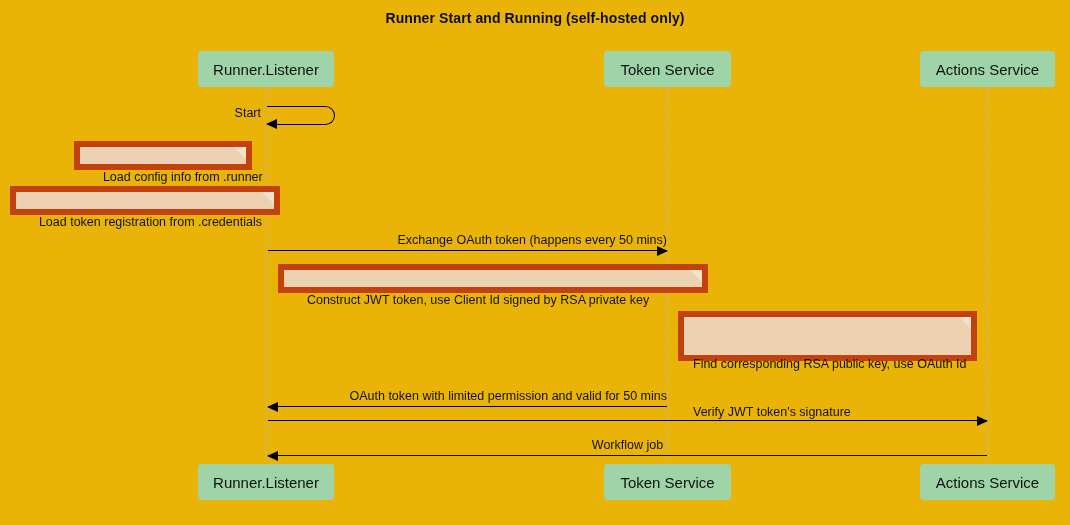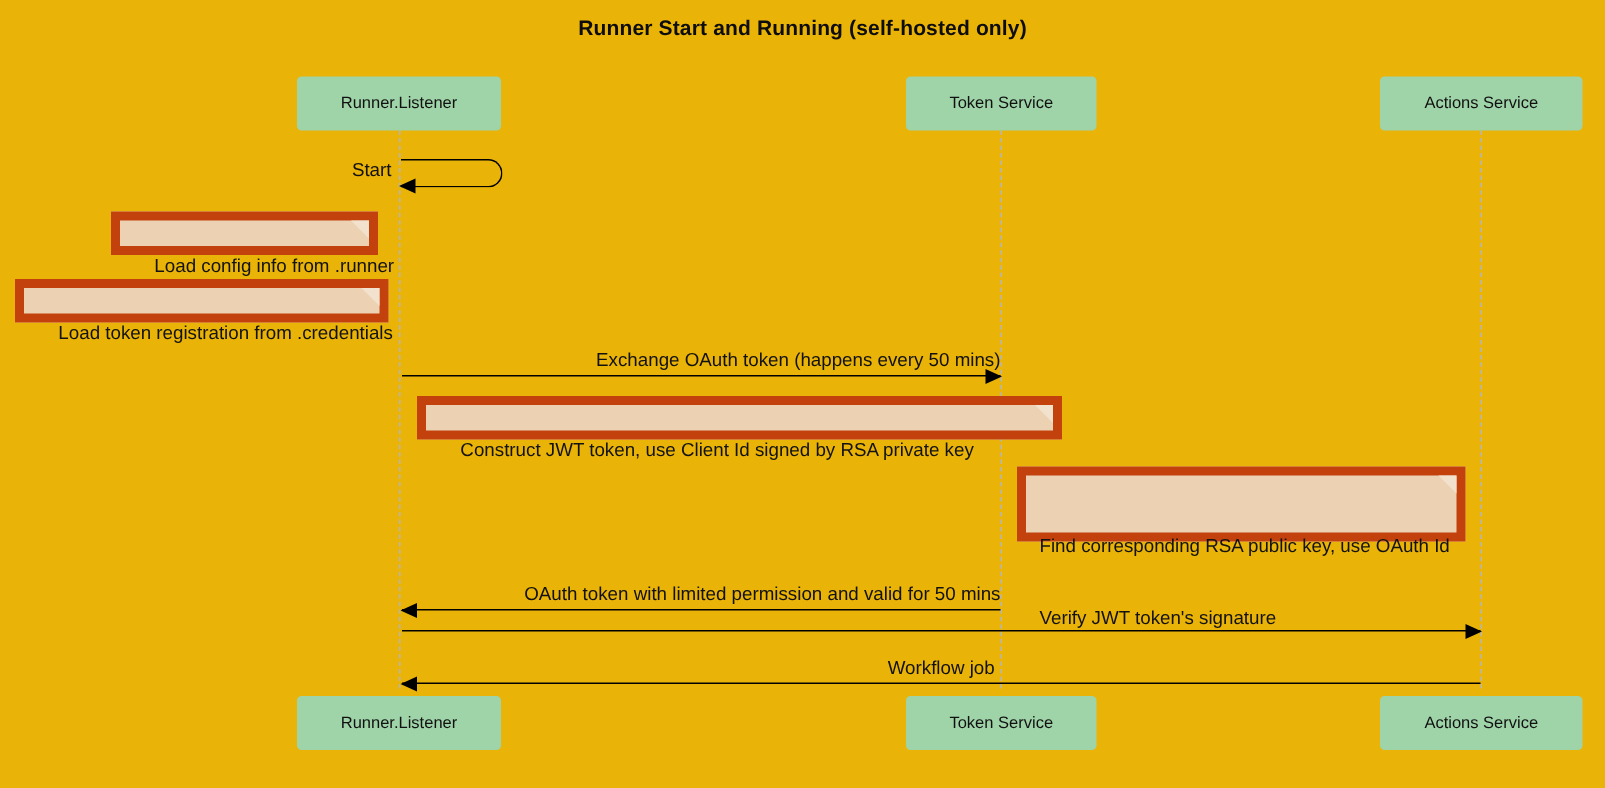--- a/index.html
+++ b/index.html
@@ -36,21 +36,21 @@
   
   .participant {
     position: absolute;
     box-sizing: border-box;
     background: #9fd3a8;
     border: 1px solid #9fd3a8;
     border-radius: 3px;
     display: flex;
     align-items: center;
     justify-content: center;
-    font-size: 11px;
+    font-size: 15px;
     color: #111111;
     height: 36px;
     white-space: nowrap;
   }
 
   
   .lifeline {
     position: absolute;
     width: 0;
     border-left: 1px dashed #b6b6b6;
@@ -177,21 +177,21 @@
     <span class="self-label">Start</span>
     <div class="loop" style="width:68px; height:19px;"></div>
     <div class="arrow-head" style="top:13px;"></div>
   </div>
 
   <div class="note" style="left:74px; top:141px; width:178px; height:29px;">
     <span>Load config info from .runner</span>
     <span class="fold"></span>
   </div>
 
-  <div class="note" style="left:10px; top:186px; width:249px; height:29px;">
+  <div class="note" style="left:10px; top:186px; width:270px; height:29px;">
     <span>Load token registration from .credentials</span>
     <span class="fold"></span>
   </div>
 
   <div class="message to-right" style="left:268px; top:229px; width:399px;">
     <span class="msg-label">Exchange OAuth token (happens every 50 mins)</span>
     <div class="msg-line"></div>
     <div class="arrow-head"></div>
   </div>
 

